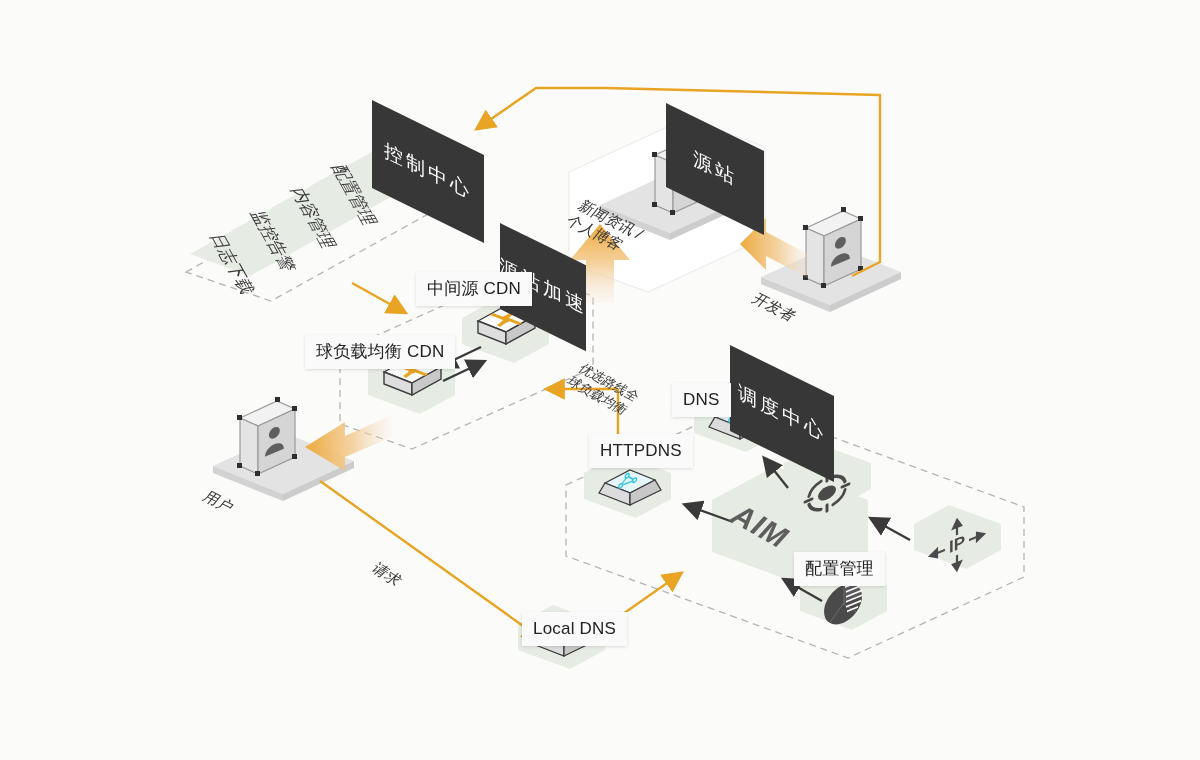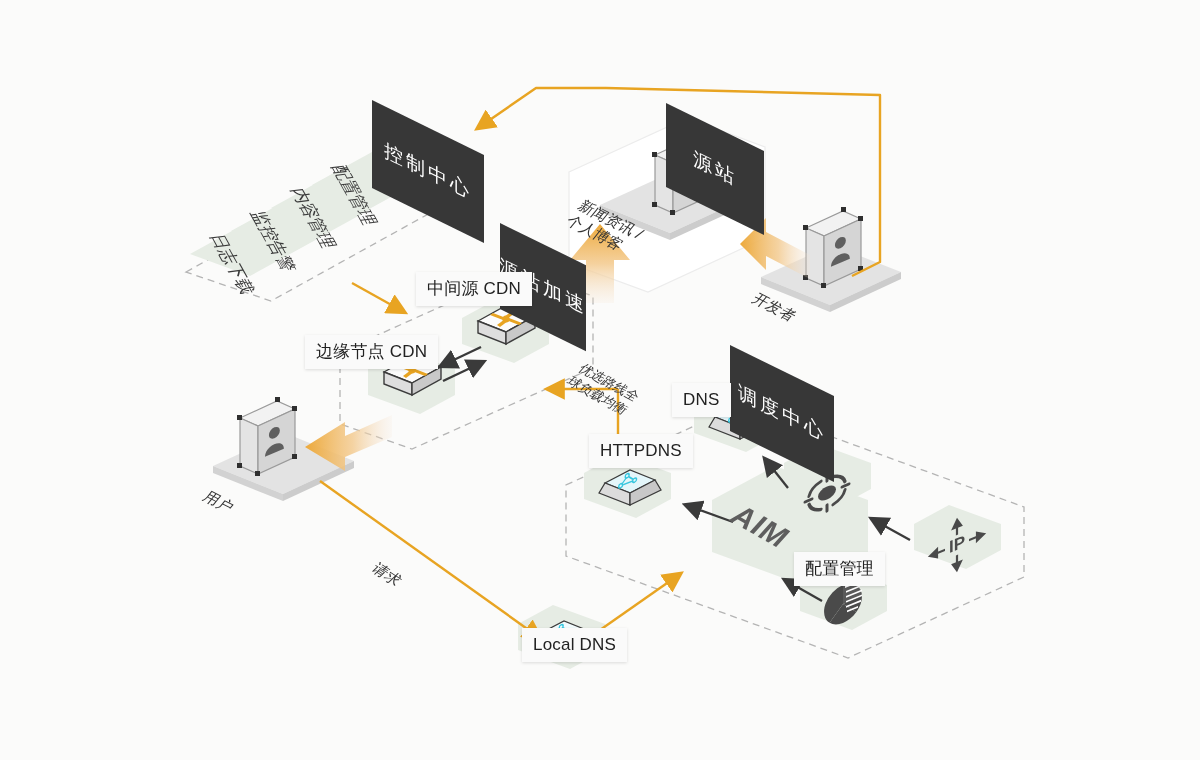--- a/index.html
+++ b/index.html
@@ -427,32 +427,32 @@
 <div class="isotext" style="left:748px;top:498px;font-size:30px;font-weight:bold;letter-spacing:1px;
             transform:rotate(29deg) skewX(-13deg);transform-origin:0 0;color:#5e5e5e;">
   <span>AIM</span>
 </div>
 
 <div class="callout" style="left:416px;top:272px;">
   <span>中间源 CDN</span>
 </div>
 
 <div class="callout" style="left:305px;top:335px;">
-  <span>边缘节点 CDN</span>
+  <span>球负载均衡 CDN</span>
 </div>
 
 <div class="callout" style="left:672px;top:383px;">
   <span>DNS</span>
 </div>
 
 <div class="callout" style="left:589px;top:434px;">
   <span>HTTPDNS</span>
 </div>
 
 <div class="callout" style="left:794px;top:552px;">
   <span>配置管理</span>
 </div>
 
-<div class="callout" style="left:522px;top:628px;">
+<div class="callout" style="left:522px;top:612px;">
   <span>Local DNS</span>
 </div>
 
 </div>
 
 </body></html>

